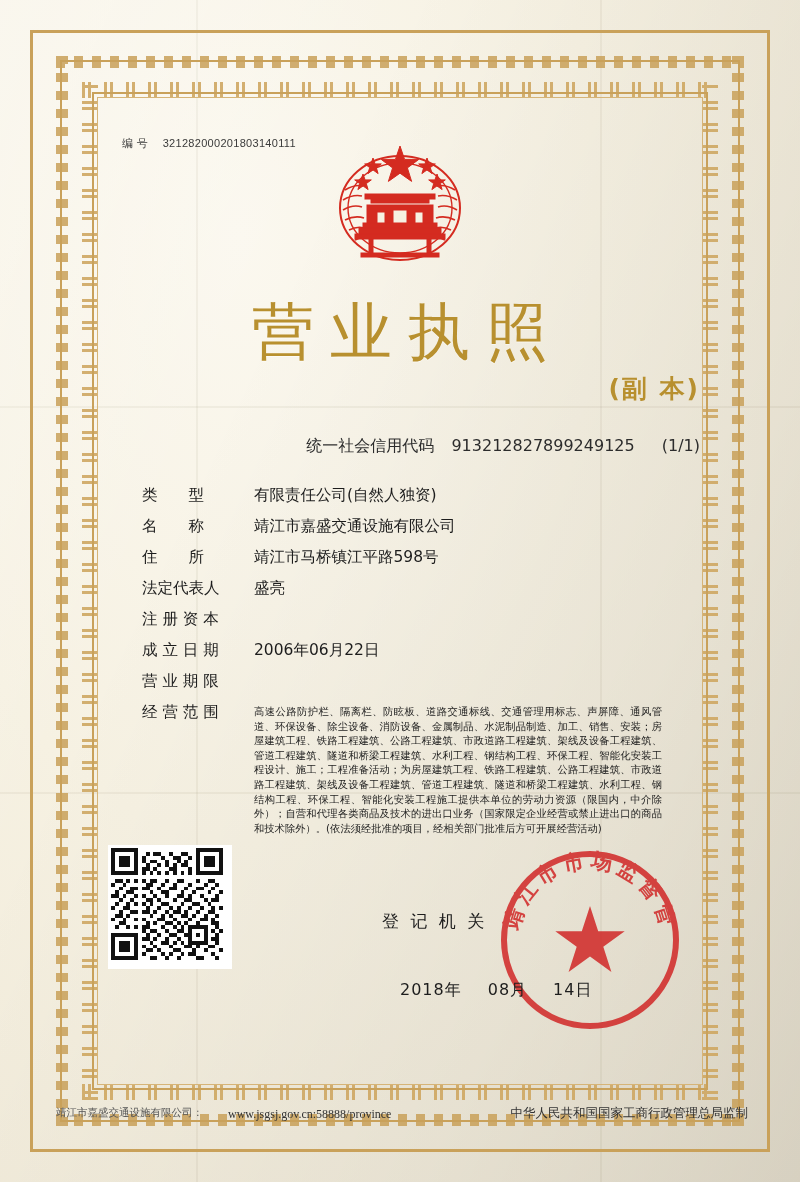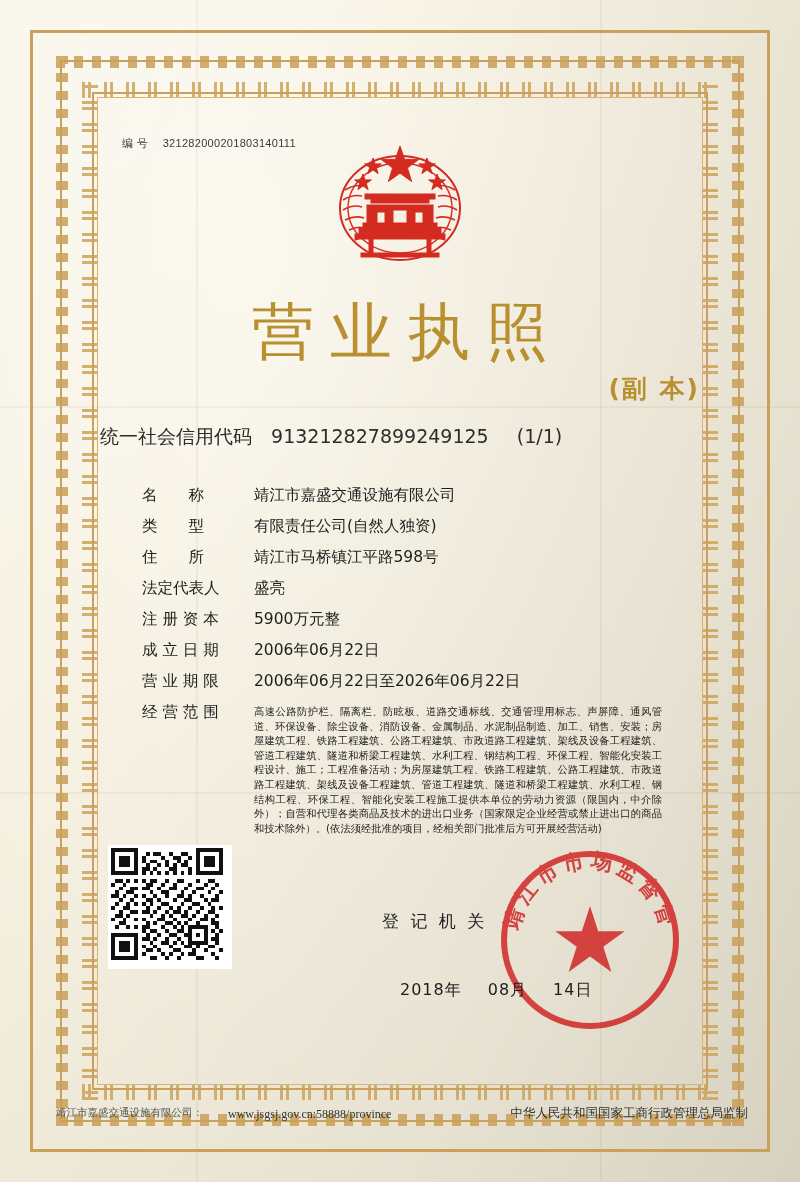--- a/index.html
+++ b/index.html
@@ -131,24 +131,24 @@
     text-align: right;
     font-family: "DejaVu Sans", sans-serif;
     font-size: 25px;
     font-weight: bold;
     color: #b8902f;
     letter-spacing: 2px;
   }
 
   .credit-code {
     position: absolute;
-    top: 324px;
+    top: 336px;
     width: 100%;
-    text-align: left;
-    font-size: 19px;
+    text-align: right;
+    font-size: 16px;
     color: #2c2c2c;
     font-family: "DejaVu Sans", sans-serif;
   }
   .credit-code .page-no { margin-left: 22px; }
 
   
   .fields {
     position: absolute;
     top: 385px;
     left: 42px;
@@ -322,46 +322,44 @@
 
     <div class="credit-code">
       <span>统一社会信用代码</span>
       <span style="display:inline-block;width:7px"></span>
       <span>913212827899249125</span>
       <span class="page-no">(1/1)</span>
     </div>
 
     <div class="fields">
       <div class="row">
+        <div class="lbl">类　　型</div>
+        <div class="val">有限责任公司(自然人独资)</div>
+      </div>
+      <div class="row">
         <div class="lbl">名　　称</div>
         <div class="val">靖江市嘉盛交通设施有限公司</div>
-      </div>
-      <div class="row">
-        <div class="lbl">类　　型</div>
-        <div class="val">有限责任公司(自然人独资)</div>
       </div>
       <div class="row">
         <div class="lbl">住　　所</div>
         <div class="val">靖江市马桥镇江平路598号</div>
       </div>
       <div class="row">
         <div class="lbl">法定代表人</div>
         <div class="val">盛亮</div>
       </div>
       <div class="row">
         <div class="lbl">注 册 资 本</div>
-        <div class="val">5900万元整</div>
       </div>
       <div class="row">
         <div class="lbl">成 立 日 期</div>
         <div class="val">2006年06月22日</div>
       </div>
       <div class="row">
         <div class="lbl">营 业 期 限</div>
-        <div class="val">2006年06月22日至2026年06月22日</div>
       </div>
       <div class="row scope">
         <div class="lbl">经 营 范 围</div>
         <div class="val">高速公路防护栏、隔离栏、防眩板、道路交通标线、交通管理用标志、声屏障、通风管道、环保设备、除尘设备、消防设备、金属制品、水泥制品制造、加工、销售、安装；房屋建筑工程、铁路工程建筑、公路工程建筑、市政道路工程建筑、架线及设备工程建筑、管道工程建筑、隧道和桥梁工程建筑、水利工程、钢结构工程、环保工程、智能化安装工程设计、施工；工程准备活动；为房屋建筑工程、铁路工程建筑、公路工程建筑、市政道路工程建筑、架线及设备工程建筑、管道工程建筑、隧道和桥梁工程建筑、水利工程、钢结构工程、环保工程、智能化安装工程施工提供本单位的劳动力资源（限国内，中介除外）；自营和代理各类商品及技术的进出口业务（国家限定企业经营或禁止进出口的商品和技术除外）。(依法须经批准的项目，经相关部门批准后方可开展经营活动)</div>
       </div>
     </div>
 
     <div class="qr">
       <svg viewBox="0 0 29 29" width="112" height="112" shape-rendering="crispEdges">
         <rect width="29" height="29" fill="#fff"></rect>

